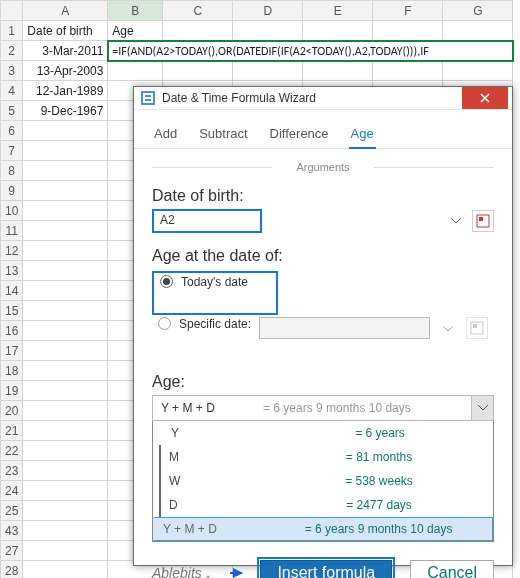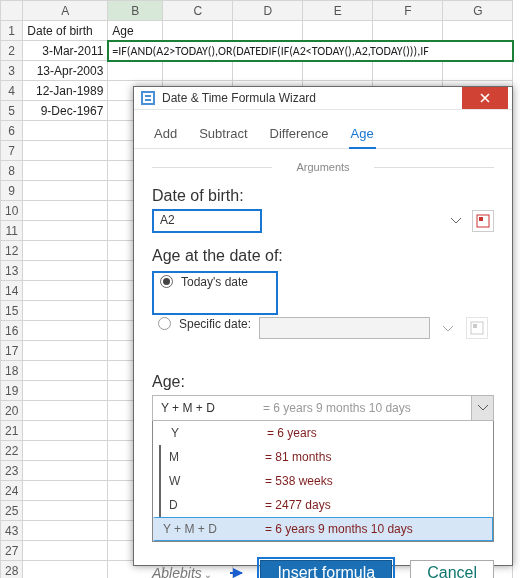--- a/index.html
+++ b/index.html
@@ -195,21 +195,21 @@
   }
   .opt {
     display:flex; height:24px; align-items:center;
     font-size:12px; color:#444;
     border-left:2px solid #666;
     margin-left:6px;
   }
   .opt:first-child { border-left:none; margin-left:0; padding-left:8px; border-left:2px solid transparent;}
   .opt.noborder { border-left-color: transparent; }
   .opt .l { width:104px; padding-left:8px; }
-  .opt .r { flex:1; color:#7f1d1d; }
+  .opt .r { flex:1; color:#0f766e;text-align:center; }
   .opt.hl {
     background:#d6e6f7;
     border:1px solid #389de0;
     border-left:2px solid transparent;
     color:#666;
     margin-left:0;
     padding-left:6px;
   }
   .opt.hl .l { padding-left:2px; }
   .footer {

